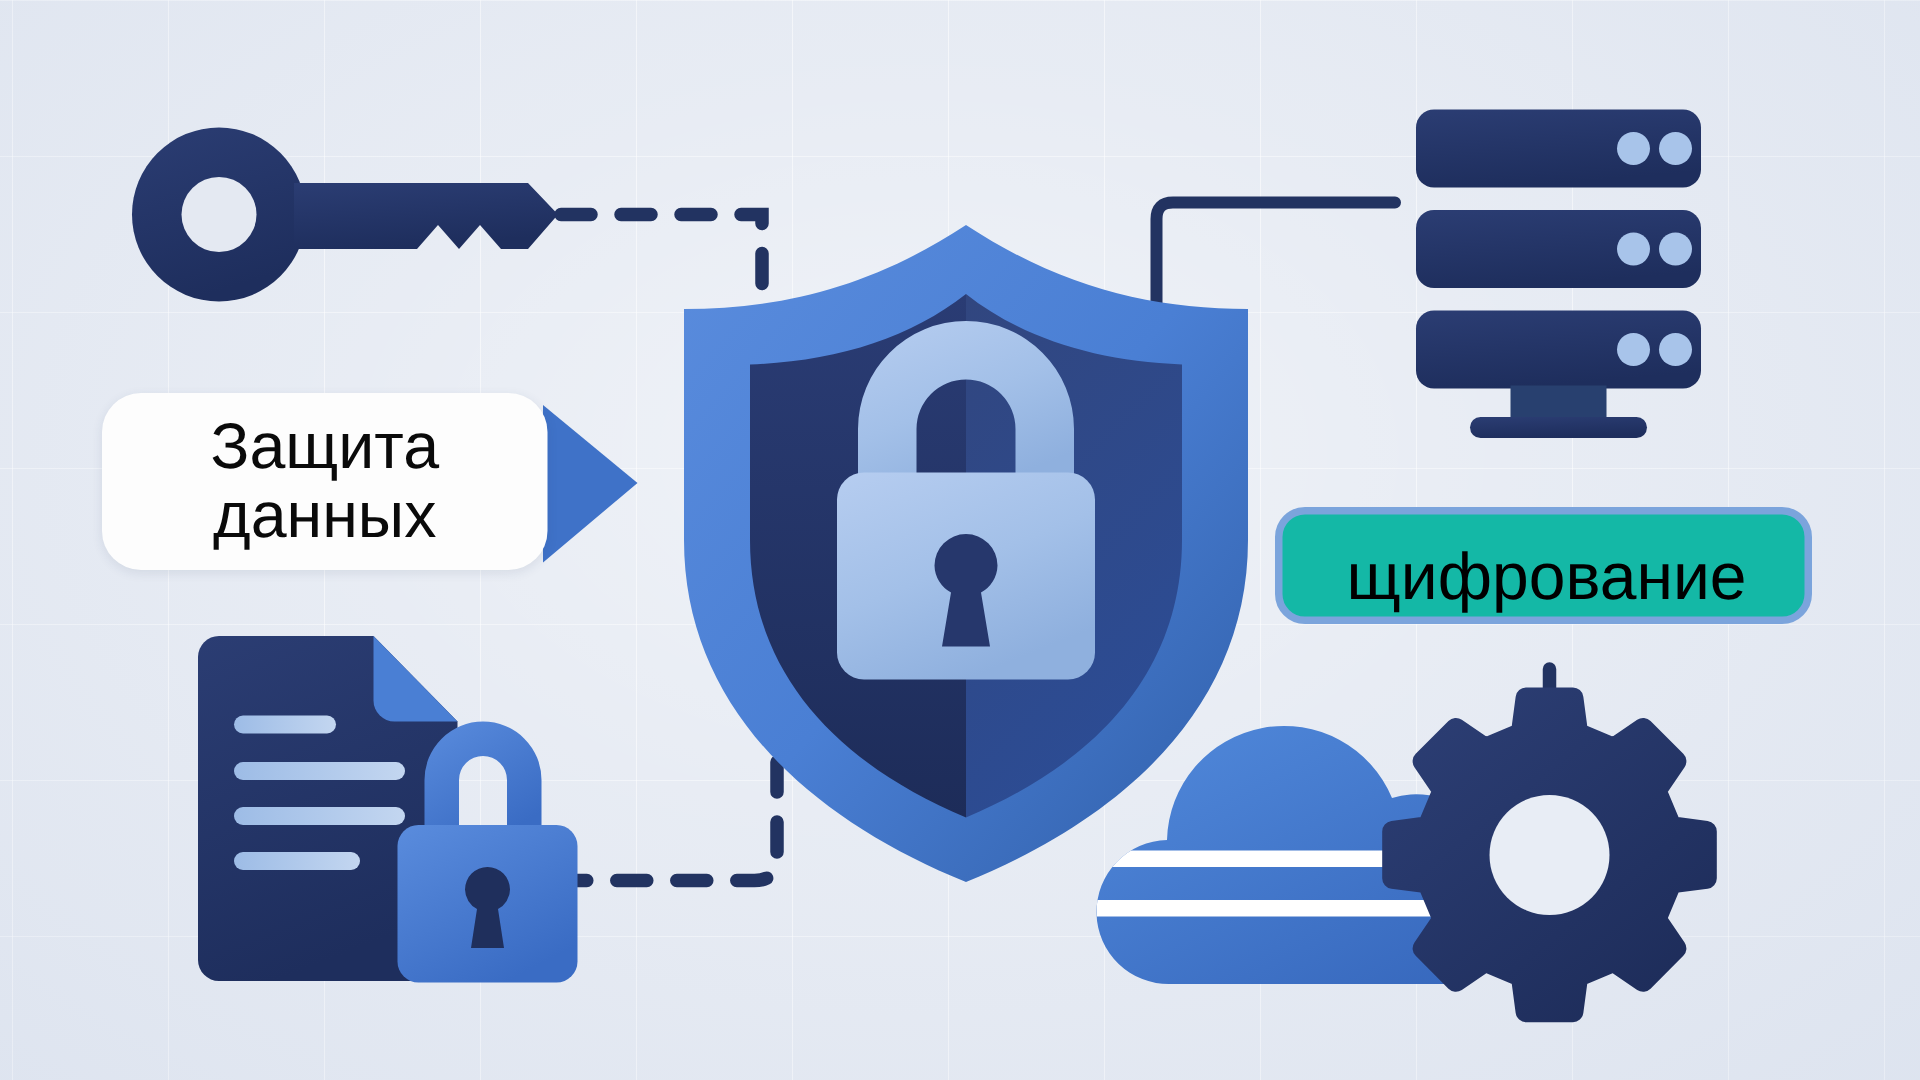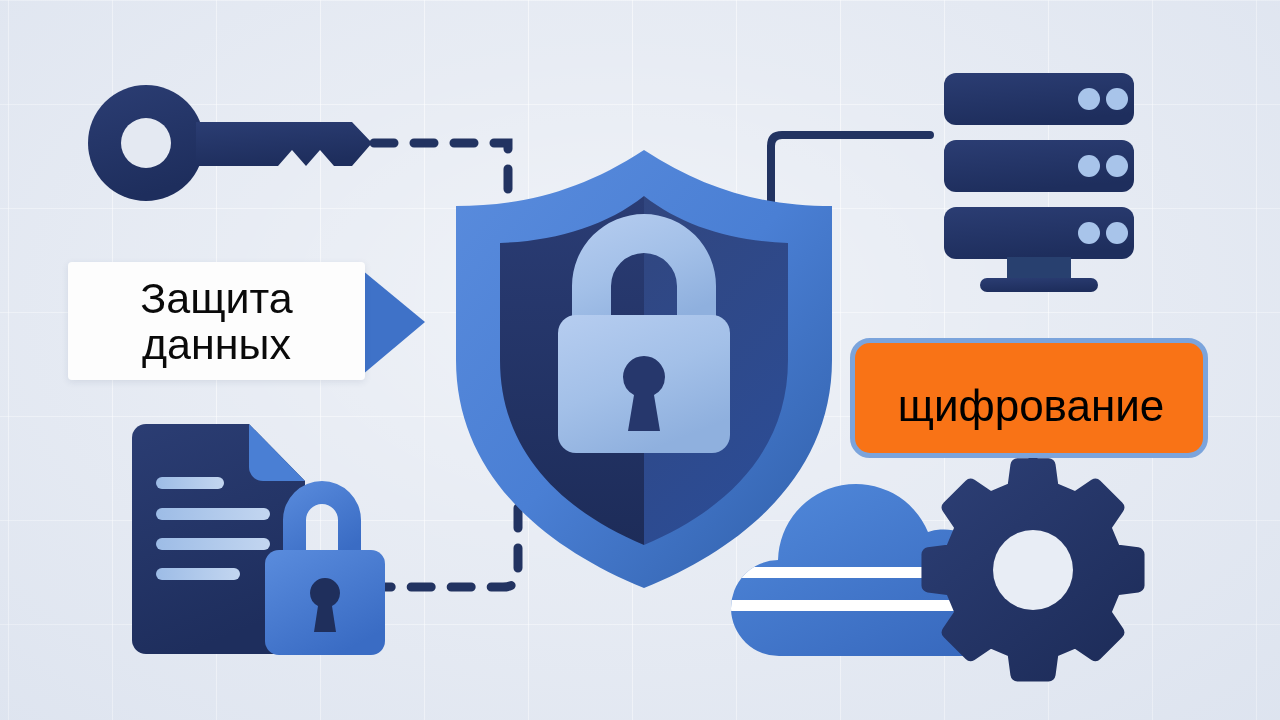--- a/index.html
+++ b/index.html
@@ -44,43 +44,43 @@
     height: 720px;
   }
   
   #label-left {
     position: absolute;
     left: 68px;
     top: 262px;
     width: 297px;
     height: 118px;
     background: #fdfdfd;
-    border-radius: 4px;
+    border-radius: 26px;
     box-shadow: 0 2px 7px rgba(40,60,100,0.10);
     display: flex;
     align-items: center;
     justify-content: center;
     z-index: 6;
   }
   #label-left .txt {
     font-size: 43px;
     line-height: 1.08;
     color: #0a0a0a;
     text-align: center;
     letter-spacing: 0px;
     white-space: pre-line;
   }
   
   #label-right {
     position: absolute;
     left: 850px;
     top: 338px;
     width: 358px;
-    height: 120px;
-    background: #f97316;
+    height: 78px;
+    background: #14b8a6;
     border: 5px solid #7ba4dc;
     border-radius: 20px;
     box-sizing: border-box;
     display: flex;
     align-items: center;
     justify-content: center;
     z-index: 6;
     text-align: right;
   }
   #label-right .txt {

